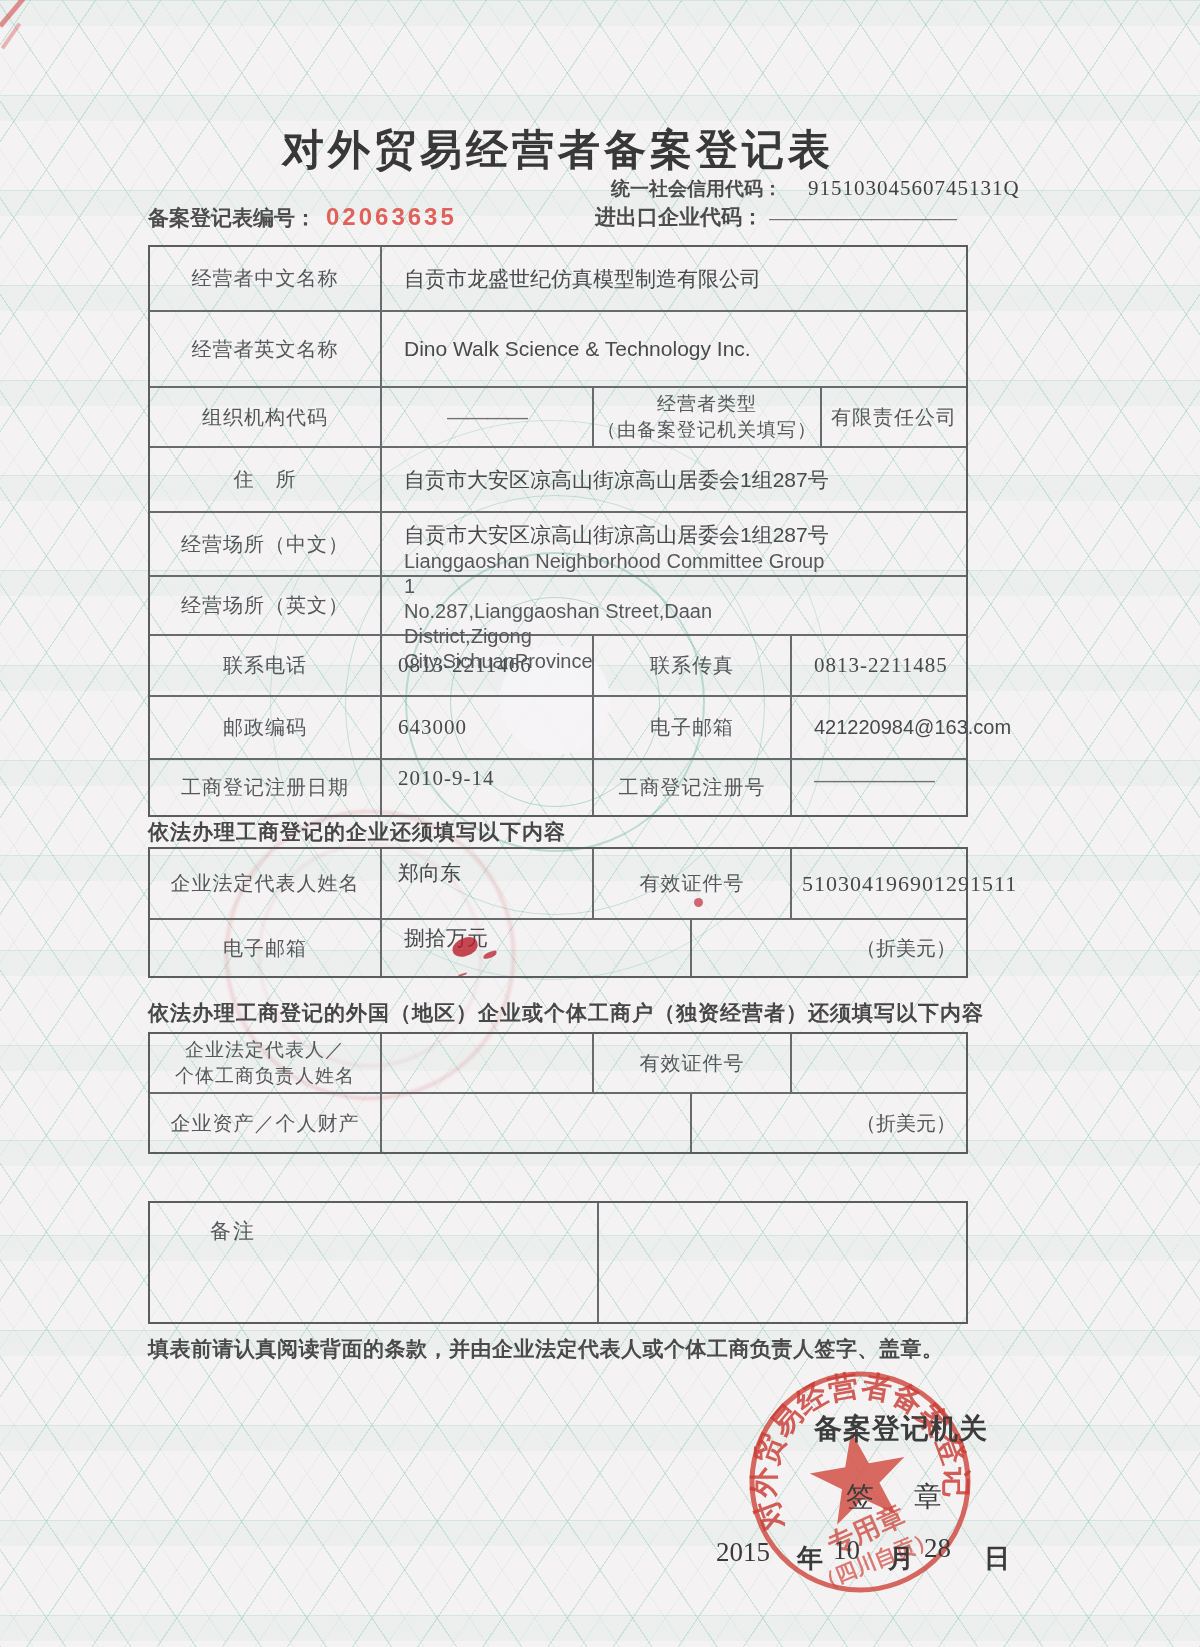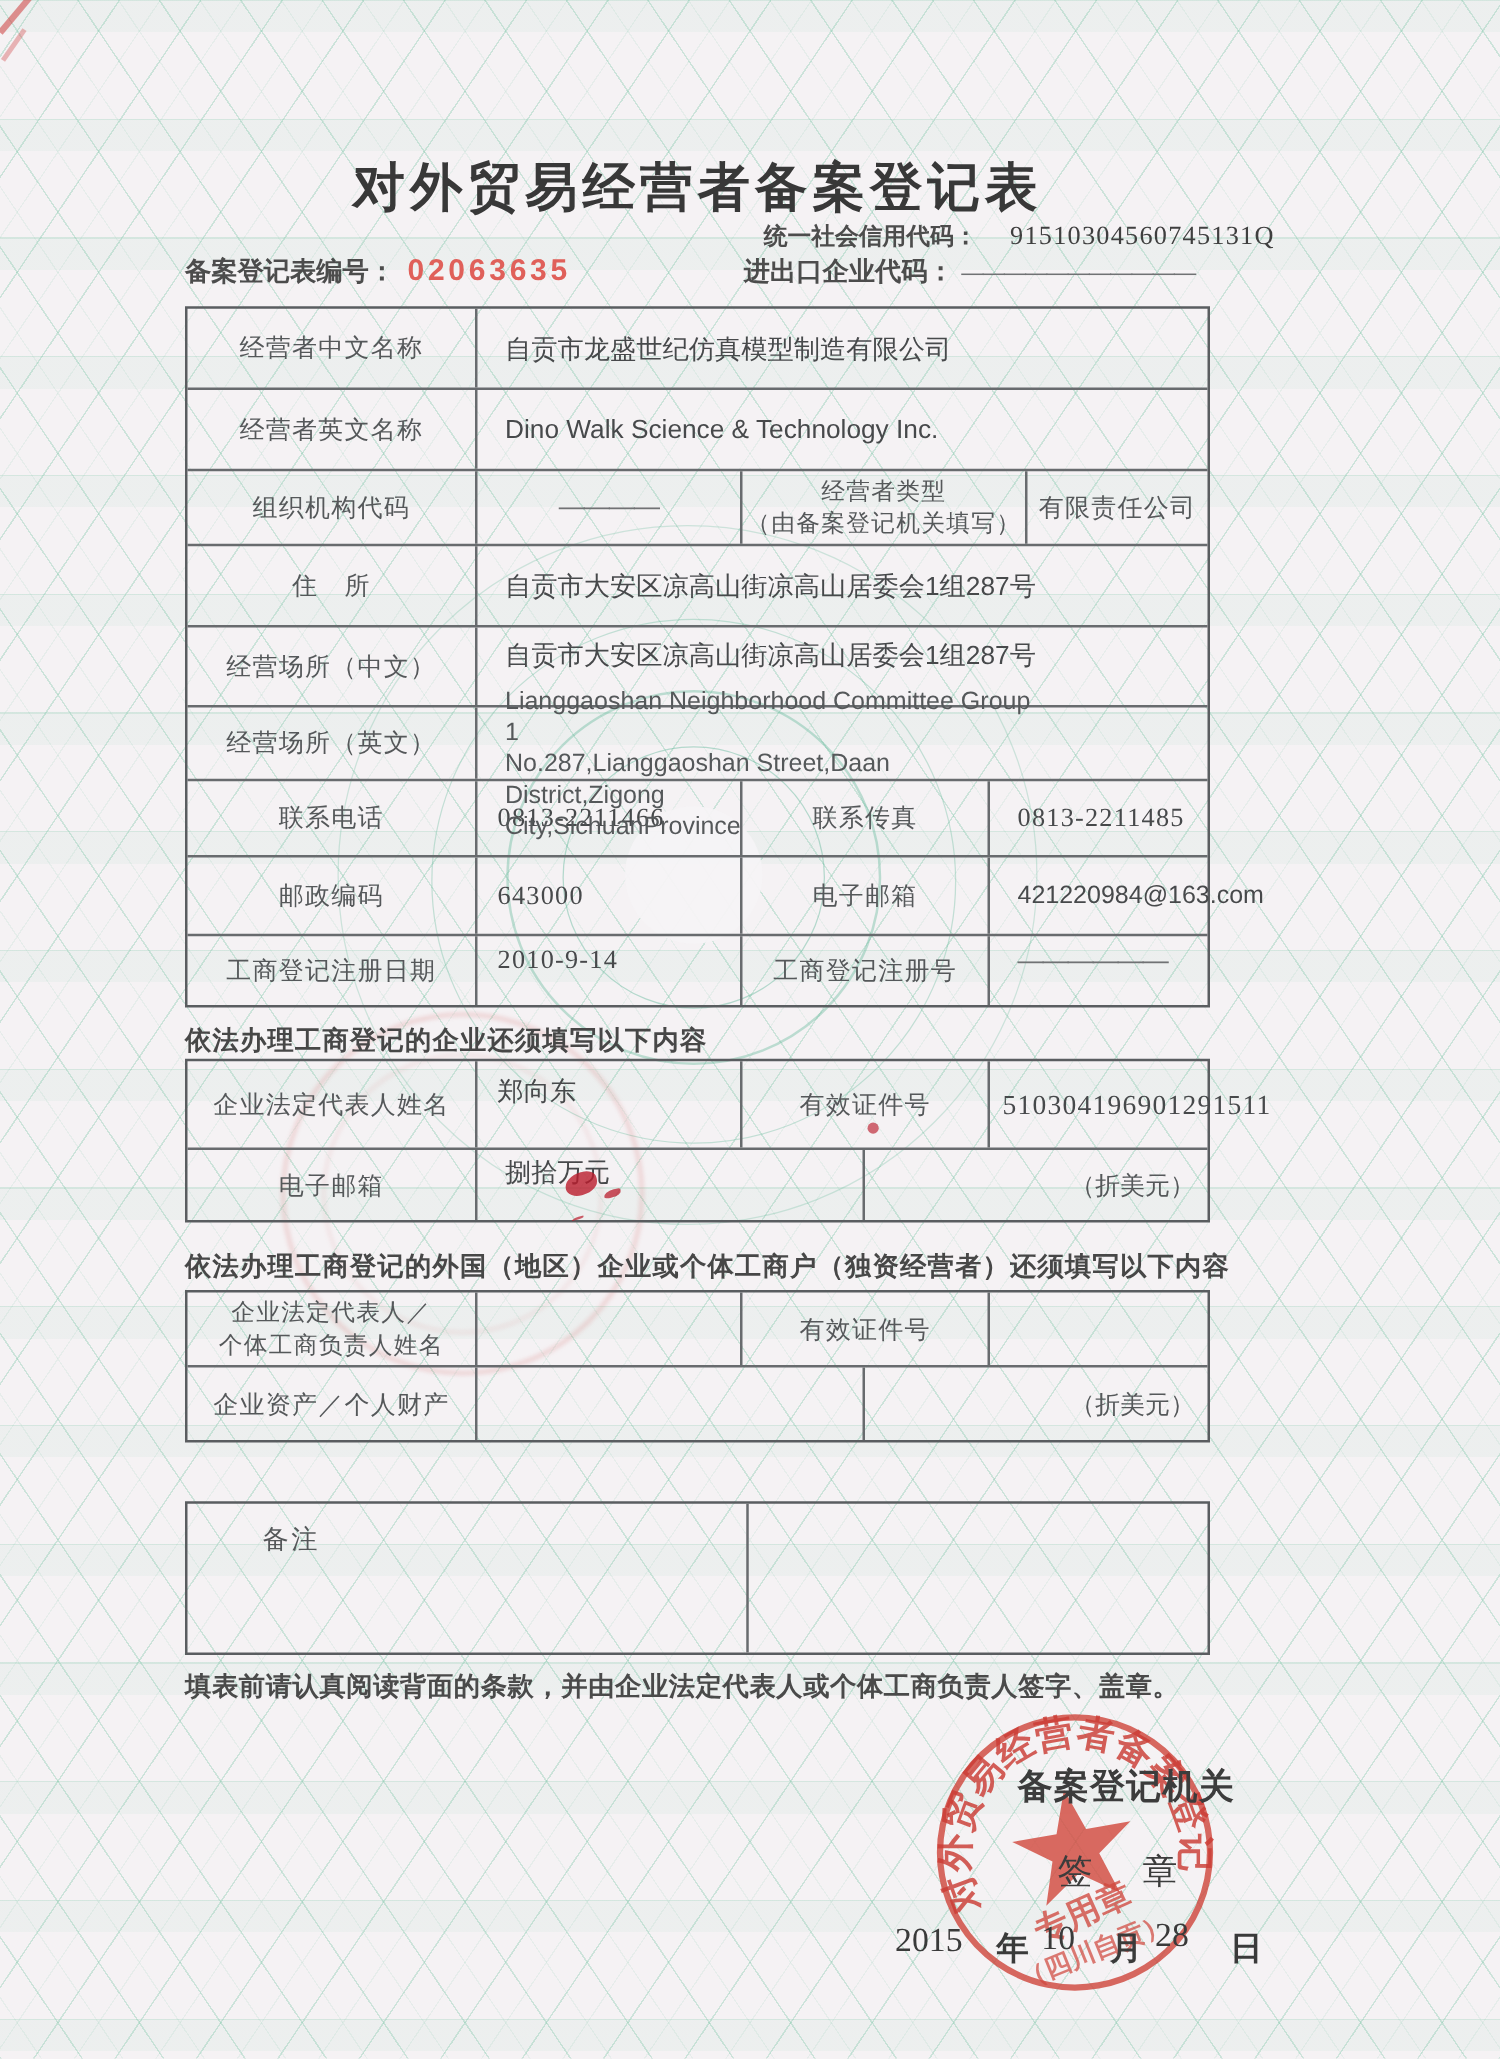--- a/index.html
+++ b/index.html
@@ -129,21 +129,21 @@
 </div>
 <div class="iecode-line">
   <span>进出口企业代码：</span><span class="iecode-value dash">———————————</span>
 </div>
 
 <div class="tbl t-main">
   <div class="tr" style="height:65px">
     <div class="td lab c1">经营者中文名称</div>
     <div class="td val wide">自贡市龙盛世纪仿真模型制造有限公司</div>
   </div>
-  <div class="tr" style="height:65px">
+  <div class="tr" style="height:76px">
     <div class="td lab c1">经营者英文名称</div>
     <div class="td val wide">Dino Walk Science &amp; Technology Inc.</div>
   </div>
   <div class="tr r3" style="height:60px">
     <div class="td lab c1">组织机构代码</div>
     <div class="td val c2 dash" style="justify-content:center;padding-left:0">————</div>
     <div class="td lab c3 preline" style="font-size:19px">经营者类型
 （由备案登记机关填写）</div>
     <div class="td lab c4">有限责任公司</div>
   </div>

